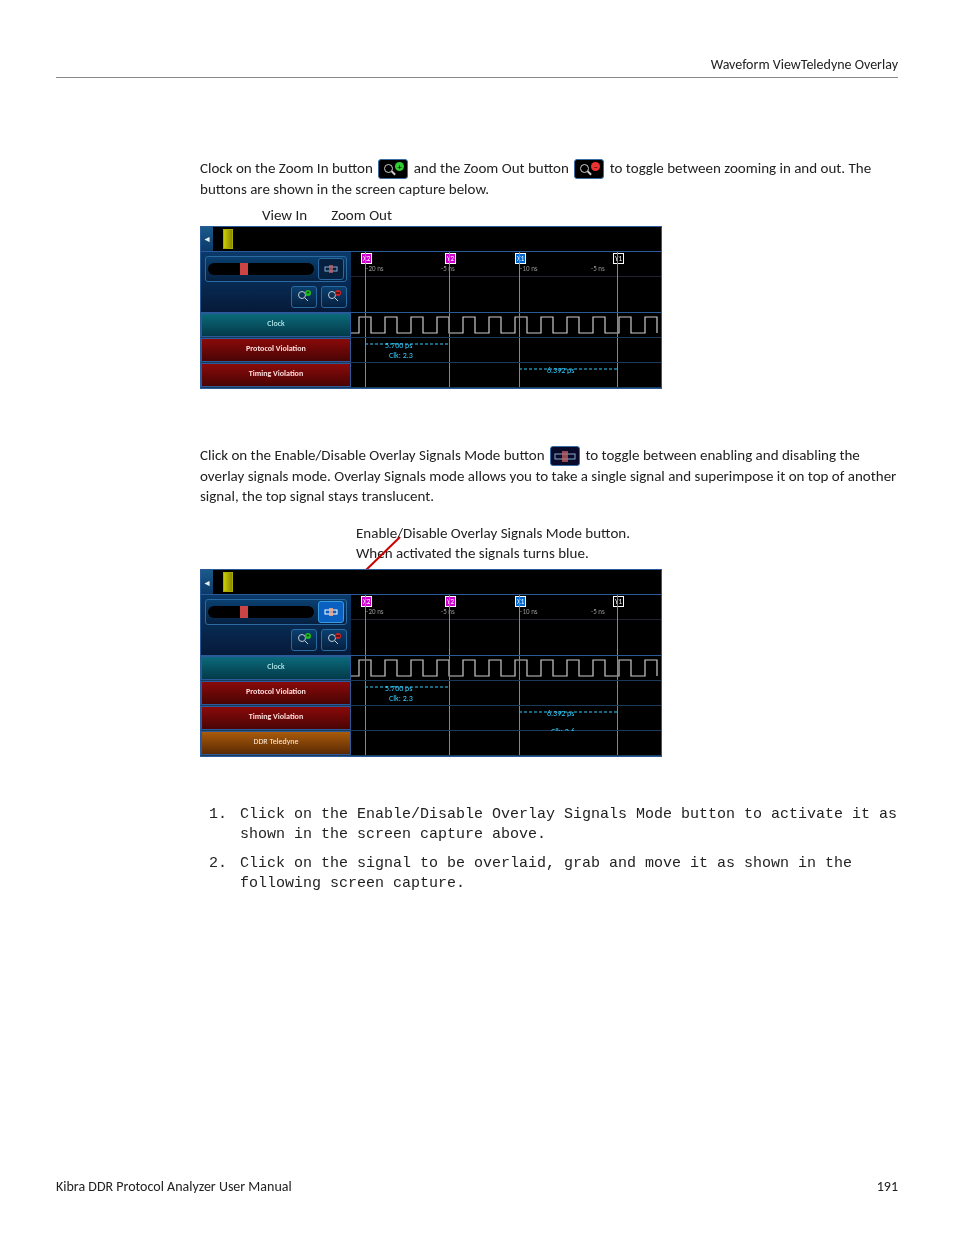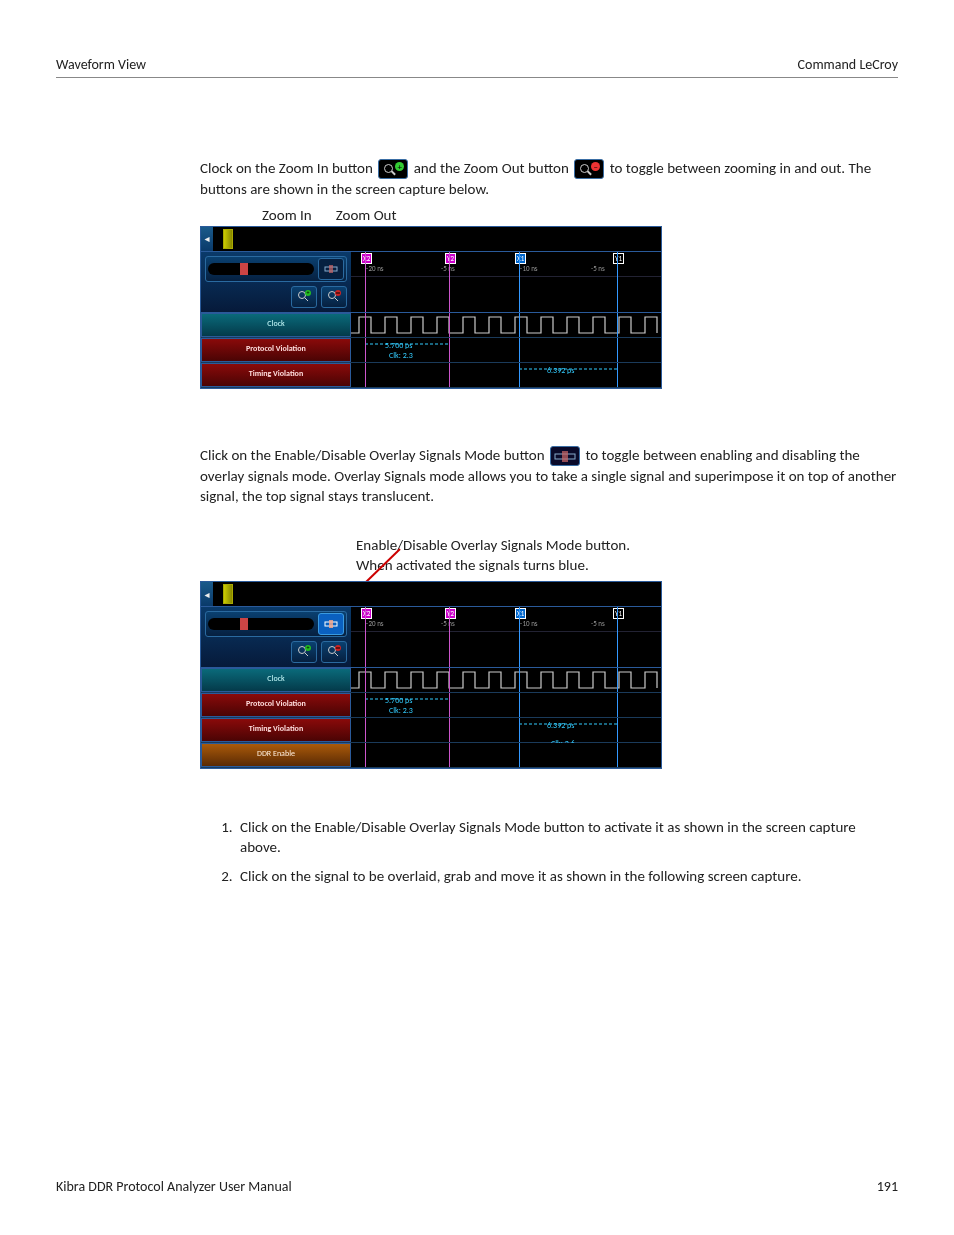--- a/index.html
+++ b/index.html
@@ -12,21 +12,21 @@
     width: 954px;
   }
   .page {
     padding: 56px 56px 40px 56px;
     box-sizing: border-box;
     min-height: 1235px;
     position: relative;
   }
   .hdr {
     display: flex;
-    justify-content: space-between;
+    justify-content: flex-end;
     font-size: 14px;
     padding-bottom: 4px;
     border-bottom: 1px solid #888;
     margin-bottom: 80px;
   }
   .body-text {
     margin-left: 144px;
     margin-right: 0;
     line-height: 1.35;
   }
@@ -253,56 +253,56 @@
   .meas-text {
     position:absolute;
     font-size:8px;
     color:#3cf;
   }
   .arrow {
     position:absolute;
     pointer-events:none;
   }
   ol.steps { margin:6px 0 0 180px; padding:0; }
-  ol.steps li { margin-bottom:8px; line-height:1.35; padding-left:4px; }
+  ol.steps li { margin-bottom:8px; line-height:1.35; padding-left:4px;font-family:Liberation Mono, monospace; }
   .ftr {
     position:absolute;
     bottom:40px;
     left:56px; right:56px;
     display:flex;
     justify-content:space-between;
     font-size:14px;
   }
 </style>
 </head>
 <body>
 
 <div class="page">
   <div class="hdr">
     <span>Waveform View</span>
-    <span>Command LeCroy</span>
+    <span>Teledyne Overlay</span>
   </div>
 
   <div class="body-text">
     <p>
       <span>Clock on the Zoom In button </span>
       <span class="inline-btn">
         <span class="mag"></span><span class="plus">+</span>
       </span>
       <span> and the Zoom Out button </span>
       <span class="inline-btn">
         <span class="mag"></span><span class="minus">–</span>
       </span>
       <span> to toggle between zooming in and out. The buttons are shown in the screen capture below.</span>
     </p>
   </div>
 
 
   <div class="callouts">
-    <span style="margin-left:62px">Zoom In</span>
+    <span style="margin-left:62px">View In</span>
     <span>Zoom Out</span>
   </div>
 
   <div class="shot-wrap">
     <svg class="arrow" width="460" height="170" style="left:0;top:-4px">
       <line x1="100" y1="6" x2="125" y2="60" stroke="#c00" stroke-width="2"></line>
       <polygon points="125,60 119,52 128,50" fill="#c00"></polygon>
       <line x1="185" y1="6" x2="140" y2="60" stroke="#c00" stroke-width="2"></line>
       <polygon points="140,60 142,50 150,55" fill="#c00"></polygon>
     </svg>
@@ -411,21 +411,21 @@
       <span class="inline-btn-overlay">
         <svg width="28" height="18">
             <rect x="4" y="7" width="20" height="5" fill="none" stroke="#8ac" stroke-width="1"></rect>
             <rect x="11" y="4" width="6" height="11" fill="#c66" opacity="0.7"></rect>
           </svg>
       </span>
       <span> to toggle between enabling and disabling the overlay signals mode. Overlay Signals mode allows you to take a single signal and superimpose it on top of another signal, the top signal stays translucent.</span>
     </p>
   </div>
 
-  <div class="callout-single" style="margin-top:28px">
+  <div class="callout-single" style="margin-top:16px">
     <span>Enable/Disable Overlay Signals Mode button.</span><br>
     <span>When activated the signals turns blue.</span>
   </div>
 
   <div class="shot-wrap">
     <svg class="arrow" width="460" height="80" style="left:0;top:-36px">
       <line x1="200" y1="4" x2="130" y2="72" stroke="#c00" stroke-width="2"></line>
       <polygon points="130,72 132,61 140,67" fill="#c00"></polygon>
     </svg>
     <div class="shot">
@@ -519,21 +519,21 @@
           <svg width="100%" height="24">
               <line x1="168" y1="6" x2="266" y2="6" stroke="#3cf" stroke-dasharray="3,2" stroke-width="1"></line>
             </svg>
           <div class="cursor-line c-magenta" style="left:14px"></div>
           <div class="cursor-line c-magenta" style="left:98px"></div>
           <div class="cursor-line c-blue" style="left:168px"></div>
           <div class="cursor-line c-blue" style="left:266px"></div>
         </div>
       </div>
       <div class="sig-row">
-        <div class="sig-label lbl-orange">DDR Enable</div>
+        <div class="sig-label lbl-orange">DDR Teledyne</div>
         <div class="sig-wave">
           <div class="cursor-line c-magenta" style="left:14px"></div>
           <div class="cursor-line c-magenta" style="left:98px"></div>
           <div class="cursor-line c-blue" style="left:168px"></div>
           <div class="cursor-line c-blue" style="left:266px"></div>
         </div>
       </div>
     </div>
   </div>
 

